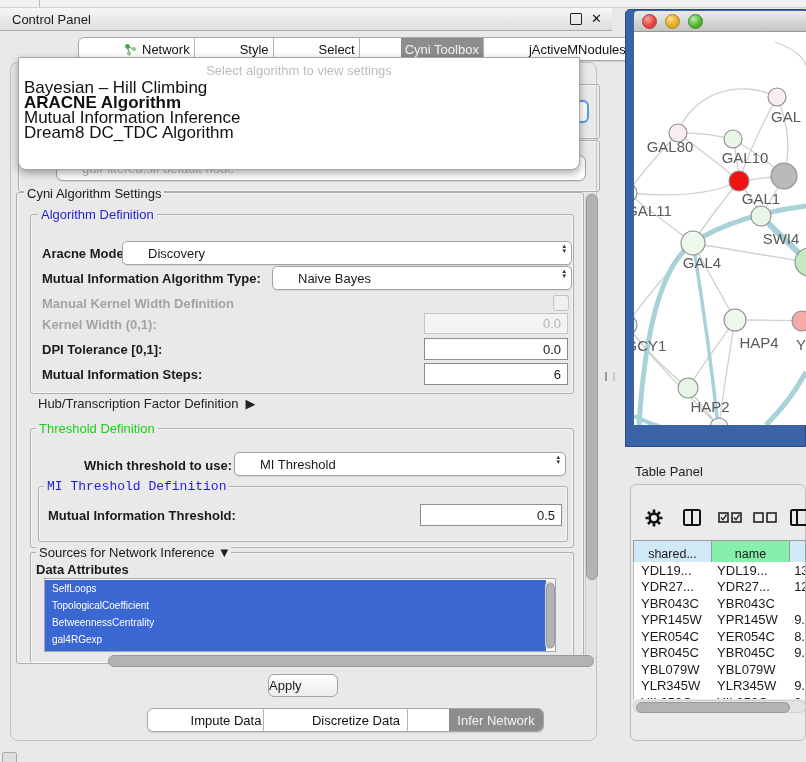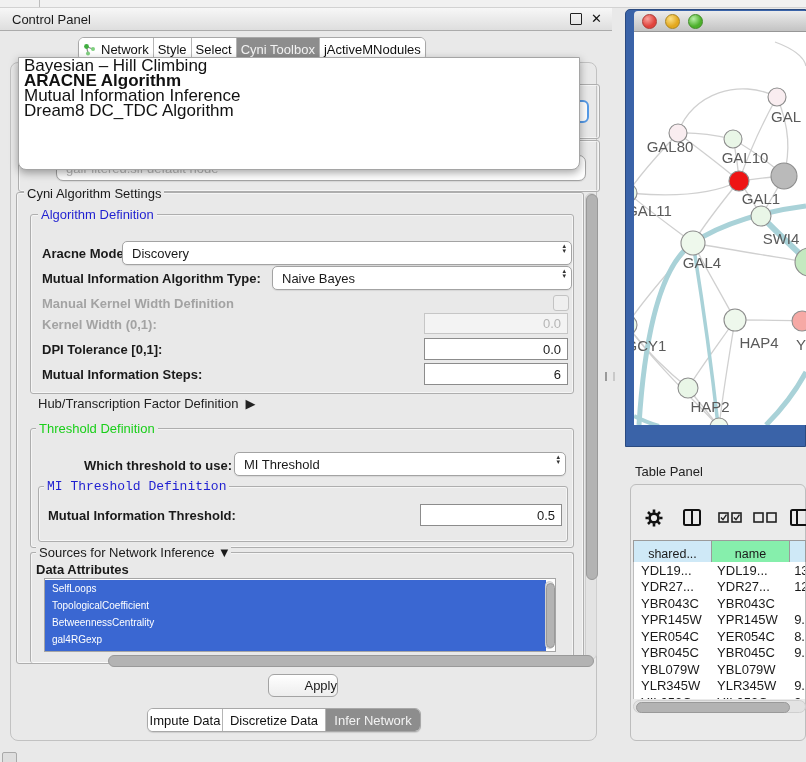--- a/index.html
+++ b/index.html
@@ -10,52 +10,52 @@
   
   .titlebar{background:linear-gradient(#f7f7f7,#dedede);border-bottom:1px solid #ababab;
             display:flex;align-items:center;font-size:13px;}
   .win-btns{position:absolute;right:10px;top:5px;display:flex;gap:9px;align-items:center;}
   .float-box{width:10px;height:10px;border:1.6px solid #222;border-radius:1px;}
   .close-x{font-size:13px;font-weight:bold;color:#111;line-height:12px;}
   
   .seg{display:flex;border:1px solid #a8a8a8;border-radius:6px;overflow:hidden;background:#fff;
        font-size:13px;height:22px;box-shadow:0 1px 1px rgba(0,0,0,.12);}
   .seg>div{display:flex;align-items:center;justify-content:center;border-right:1px solid #b5b5b5;
-           padding:0 4px;white-space:nowrap;background:#fff;color:#111;}
+           padding:0 4px;white-space:nowrap;background:#fff;color:#111;margin-left:41px;}
   .seg>div:last-child{border-right:none;}
   .seg>div.sel{background:#8d8d8d;color:#f3f3f3;}
   
   .group{border:1px solid #aeaeae;border-radius:3px;box-shadow:inset 0 0 0 1px rgba(255,255,255,.55);}
   .gtitle{position:absolute;background:#e9e9e9;padding:0 3px;font-size:13px;white-space:nowrap;}
   .blue{color:#1f1fd1;} .green{color:#19cf19;}
   .lbl{font-size:13px;font-weight:bold;white-space:nowrap;}
   .lbl.dis{color:#a3a3a3;}
   .combo{background:#fff;border:1px solid #a3a3a3;border-radius:5px;display:flex;align-items:center;
-         font-size:13px;padding-left:9px;box-shadow:0 1px 1px rgba(0,0,0,.08);}
+         font-size:13px;padding-left:25px;box-shadow:0 1px 1px rgba(0,0,0,.08);}
   .combo .arrows{position:absolute;right:5px;top:2px;display:flex;flex-direction:column;
          font-size:7px;line-height:5px;color:#333;}
   .field{background:#fff;border:1px solid #8c8c8c;font-size:13px;display:flex;align-items:center;
          justify-content:flex-end;padding:0 6px;}
   .field.dis{background:#f3f3f3;border-color:#c6c6c6;color:#b5b5b5;}
   .checkbox{width:14px;height:14px;border:1px solid #c3c3c3;border-radius:3px;background:#efefef;}
   
   .popup{background:#fff;border:1px solid #a5a5a5;border-radius:0 0 8px 8px;
          box-shadow:0 3px 8px rgba(0,0,0,.35);z-index:50;}
   .popup .ph{color:#bcbcbc;font-size:13px;text-align:center;padding-top:5px;height:17px;}
   .dd-item{font-size:17px;height:15px;line-height:15px;padding-left:5px;white-space:nowrap;color:#111;}
   .dd-item.bold{font-weight:bold;}
   
   .attr-list{background:#fff;border:1px solid #a5a5a5;overflow:hidden;}
   .attr-item{height:17px;line-height:17px;font-size:10px;color:#fff;padding-left:7px;white-space:nowrap;}
   
   .sb-track{background:#e3e3e3;border:1px solid #cfcfcf;border-radius:7px;}
   .sb-thumb{background:#b3b3b3;border:1px solid #999;border-radius:6px;}
   
   .btn{background:linear-gradient(#ffffff,#ededed);border:1px solid #a3a3a3;border-radius:6px;
-       font-size:13px;display:flex;align-items:center;justify-content:flex-end;}
+       font-size:13px;display:flex;align-items:center;justify-content:flex-start;}
   
   .net-frame{background:#3a63a8;border:1px solid #2a4a80;}
   .net-titlebar{background:linear-gradient(#ececec,#c3c3c3);border-bottom:1px solid #979797;
                 border-radius:4px 0 0 0;display:flex;align-items:center;padding-left:8px;gap:8px;}
   .tl{width:13px;height:13px;border-radius:50%;}
   .tl.red{background:radial-gradient(circle at 35% 30%,#f9a29d,#e0433d 60%);border:1px solid #ad3a34;}
   .tl.yellow{background:radial-gradient(circle at 35% 30%,#fbe087,#e3a81f 60%);border:1px solid #ac851e;}
   .tl.green{background:radial-gradient(circle at 35% 30%,#b9f0a8,#4db02c 60%);border:1px solid #3f8c25;}
   .canvas{background:#fff;overflow:hidden;}
   
@@ -112,20 +112,21 @@
 
   <div class="abs group" style="left:18px;top:84px;width:580px;height:53px;"></div>
   <div class="abs" style="left:574px;top:100px;width:15px;height:23px;background:#fff;border:2.5px solid #569ae6;border-radius:6px;box-sizing:border-box;"></div>
 
   <div class="abs group" style="left:18px;top:140px;width:580px;height:50px;"></div>
   <div class="abs combo" style="left:56px;top:155px;width:530px;height:26px;box-sizing:border-box;border-radius:7px;">
     <span style="color:#b9b9b9;">galFiltered.sif default node</span>
   </div>
 
   <div class="abs popup" style="left:18px;top:57px;width:562px;height:113px;box-sizing:border-box;">
+    <div class="ph">Select algorithm to view settings</div>
     <div>
         <div class="dd-item">Bayesian – Hill Climbing</div>
         <div class="dd-item bold">ARACNE Algorithm</div>
         <div class="dd-item">Mutual Information Inference</div>
         <div class="dd-item">Dream8 DC_TDC Algorithm</div>
       </div>
   </div>
 
   <div class="abs group" style="left:16px;top:192px;width:566px;height:470px;background:#e9e9e9;"></div>
   <div class="abs gtitle" style="left:24px;top:186px;">Cyni Algorithm Settings</div>

